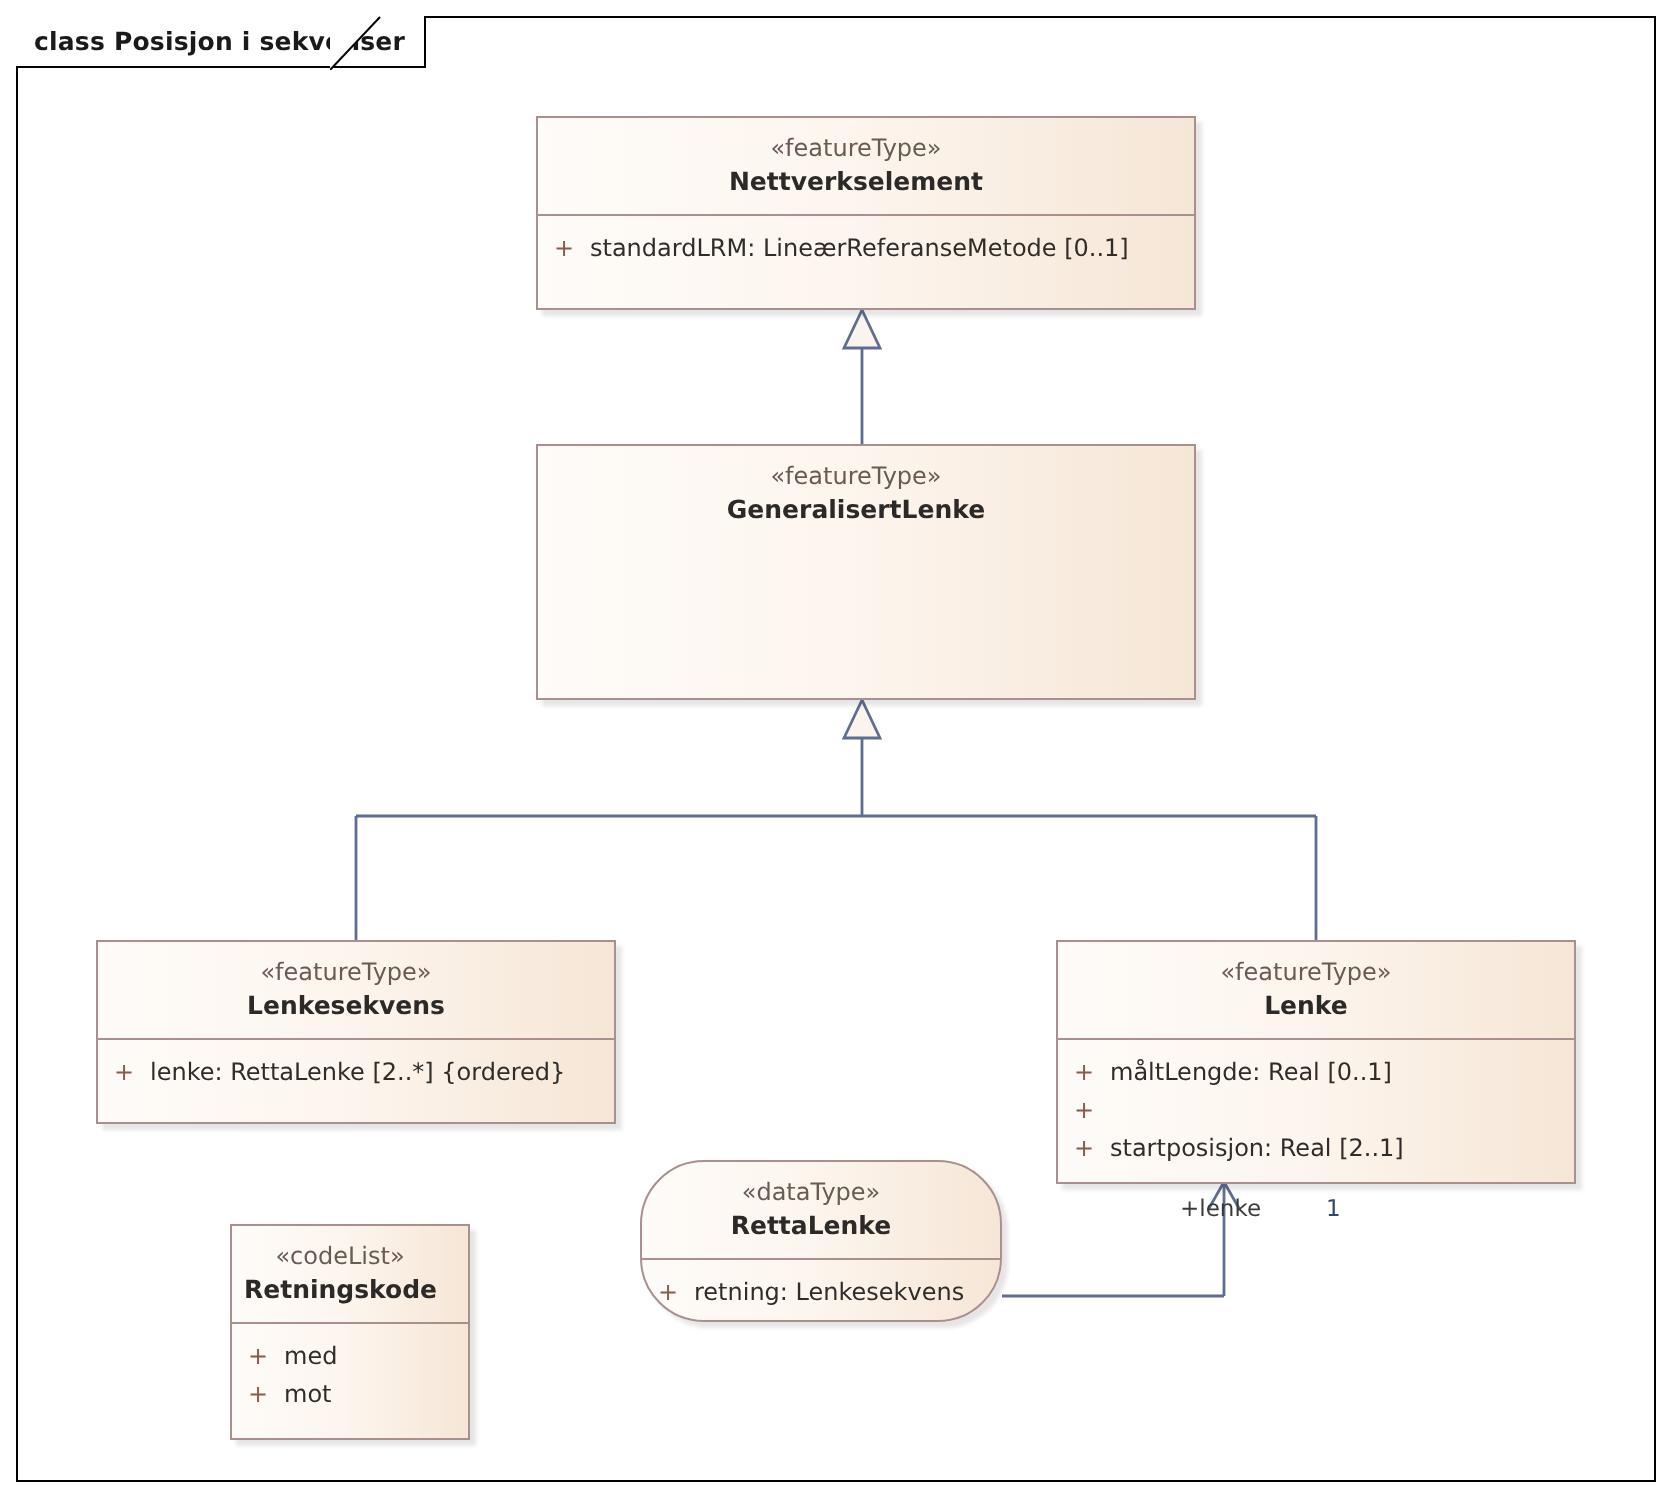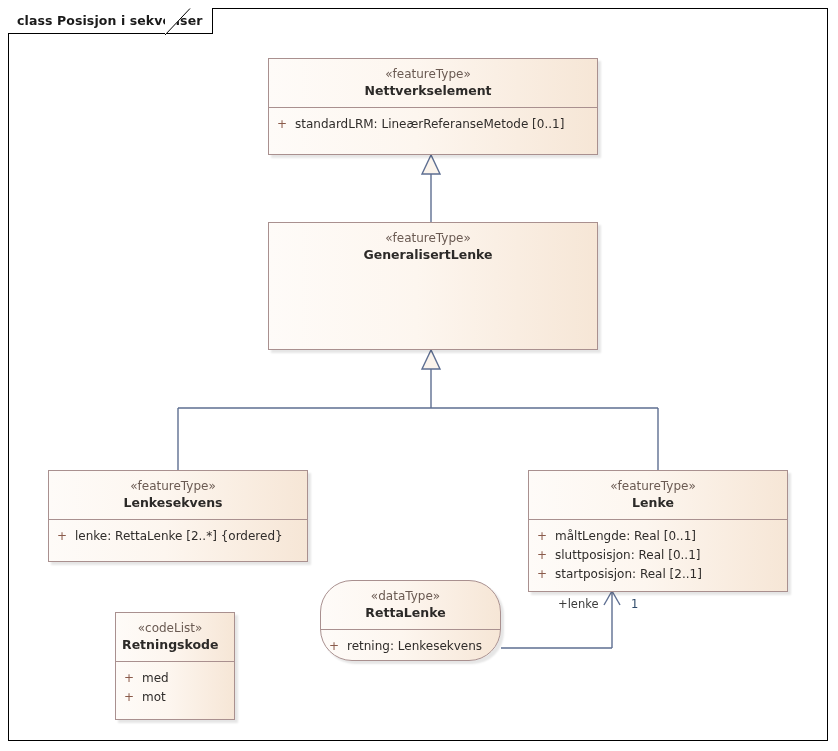--- a/index.html
+++ b/index.html
@@ -118,20 +118,21 @@
   }
   .uml-attr-text { flex: 1 1 auto; }
 
   
   .edge-label {
     position: absolute;
     font-size: 11.5px;
     color: #3b3b3b;
     white-space: nowrap;
     z-index: 4;
+    margin-left: 32px;
   }
   .edge-label.mult { color: #2f4a6a; }
 </style>
 </head>
 <body>
 
 <div id="diagram-frame"></div>
 
 <div id="frame-tab">
   <span id="frame-tab-label">class Posisjon i sekvenser</span>
@@ -212,21 +213,20 @@
     <div class="uml-stereotype">«featureType»</div>
     <div class="uml-name abstract">Lenke</div>
   </div>
   <div class="uml-compartment">
     <div class="uml-attr">
       <span class="uml-attr-vis">+</span>
       <span class="uml-attr-text">måltLengde: Real [0..1]</span>
     </div>
     <div class="uml-attr">
       <span class="uml-attr-vis">+</span>
-      <span class="uml-attr-text">sluttposisjon: Real [0..1]</span>
     </div>
     <div class="uml-attr">
       <span class="uml-attr-vis">+</span>
       <span class="uml-attr-text">startposisjon: Real [2..1]</span>
     </div>
   </div>
 </div>
 
 <div class="uml-node" style="left:115px; top:612px; width:120px; height:108px;">
   <div class="uml-header">

